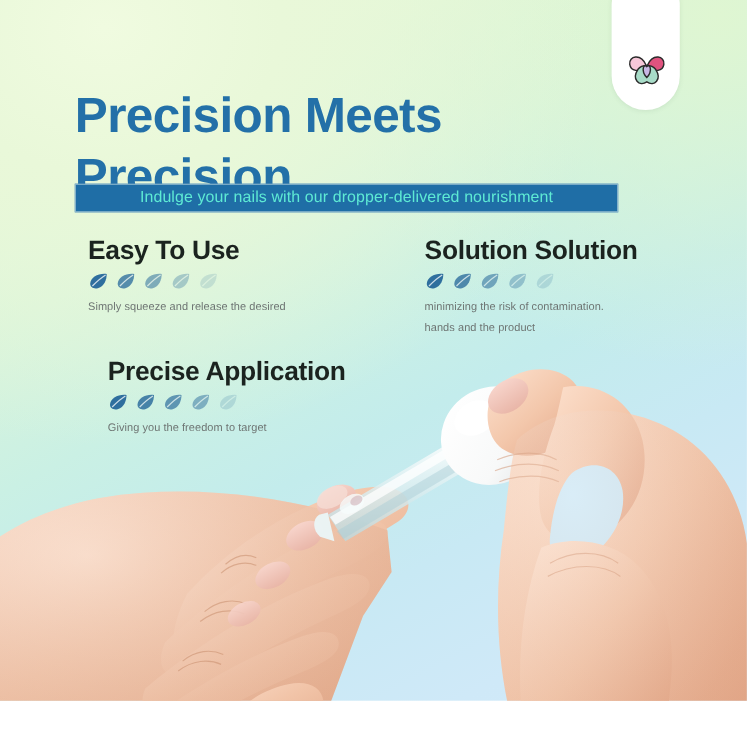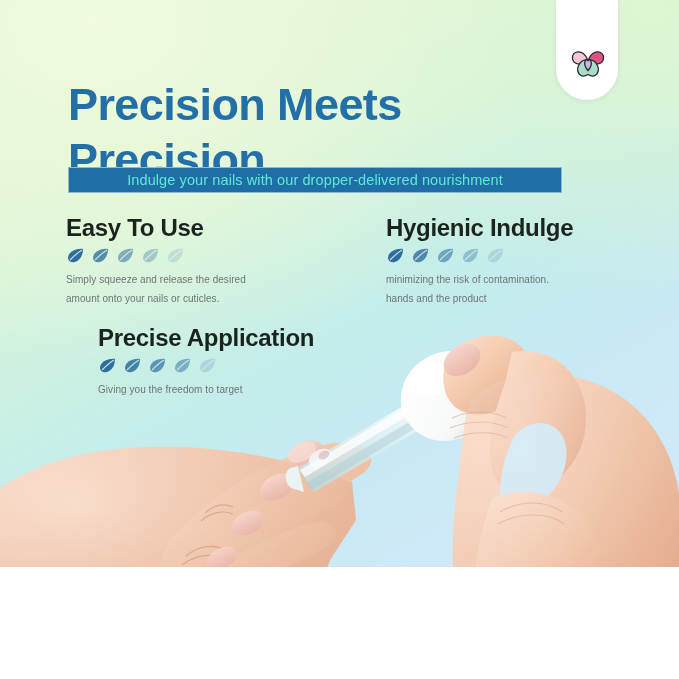--- a/index.html
+++ b/index.html
@@ -3,21 +3,21 @@
 <meta charset="utf-8">
 <title>Precision Meets Perfection</title>
 <style>
   html,body{margin:0;padding:0;}
   body{
     width:679px;height:679px;overflow:hidden;
     font-family:"Liberation Sans","DejaVu Sans",sans-serif;
     background:#ffffff;
   }
   .stage{
-    position:relative;width:679px;height:567px;overflow:hidden;
+    position:relative;width:679px;height:637px;overflow:hidden;
     background:
       radial-gradient(130% 115% at 14% 4%, #f0fbe0 0%, #e9f8d9 18%, rgba(233,248,217,0) 52%),
       radial-gradient(120% 110% at 96% 2%,  #dff6d2 0%, rgba(223,246,210,0) 46%),
       linear-gradient(152deg,
         #eefade 0%,
         #e6f8d6 13%,
         #d8f4db 30%,
         #caf0e4 45%,
         #c3ecec 58%,
         #c8e9f4 72%,
@@ -51,21 +51,21 @@
     display:flex;align-items:center;justify-content:center;
     box-sizing:border-box;
   }
   .banner-text{
     color:#5eead4;font-size:14.5px;line-height:16px;font-weight:400;
     letter-spacing:.1px;white-space:nowrap;
   }
 
   
   .feature{position:absolute;}
-  .f-easy   {left:66px; top:214px; width:300px;}
+  .f-easy   {left:80px; top:214px; width:300px;}
   .f-precise{left:66px; top:324px; width:300px;margin-left:32px;}
   .f-hygiene{left:386px;top:214px; width:272px;}
 
   .f-title{
     color:#1b231f;font-size:24px;line-height:28px;font-weight:700;
     letter-spacing:-.3px;margin:0 0 6px 0;
   }
   .leaf-row{display:flex;gap:8px;margin:0 0 8px 1px;height:15px;align-items:center;}
   .leaf{width:17px;height:15px;display:block;}
   .leaf svg{display:block;width:17px;height:15px;}
@@ -254,21 +254,20 @@
       </span>
       <span class="leaf" style="opacity:.16">
         <svg viewBox="0 0 17 15">
             <path d="M16 1 C9 0 1 4 1 10 C1 13 4 15 8 14 C14 12 16 6 16 1 Z" fill="#2f6f9e"></path>
             <path d="M15 2 C10 5 6 9 3 12" stroke="#ffffff" stroke-width="1.2" fill="none" opacity=".75"></path>
           </svg>
       </span>
     </div>
     <div class="f-desc">
       <span>Simply squeeze and release the desired</span>
-      <span>amount onto your nails or cuticles.</span>
     </div>
   </div>
 
   <div class="feature f-precise">
     <div class="f-title">Precise Application</div>
     <div class="leaf-row">
       <span class="leaf" style="opacity:1">
         <svg viewBox="0 0 17 15">
             <path d="M16 1 C9 0 1 4 1 10 C1 13 4 15 8 14 C14 12 16 6 16 1 Z" fill="#2f6f9e"></path>
             <path d="M15 2 C10 5 6 9 3 12" stroke="#ffffff" stroke-width="1.2" fill="none" opacity=".75"></path>
@@ -298,21 +297,21 @@
             <path d="M15 2 C10 5 6 9 3 12" stroke="#ffffff" stroke-width="1.2" fill="none" opacity=".75"></path>
           </svg>
       </span>
     </div>
     <div class="f-desc">
       <span>Giving you the freedom to target</span>
     </div>
   </div>
 
   <div class="feature f-hygiene">
-    <div class="f-title">Hygienic Indulge</div>
+    <div class="f-title">Solution Solution</div>
     <div class="leaf-row">
       <span class="leaf" style="opacity:1">
         <svg viewBox="0 0 17 15">
             <path d="M16 1 C9 0 1 4 1 10 C1 13 4 15 8 14 C14 12 16 6 16 1 Z" fill="#2f6f9e"></path>
             <path d="M15 2 C10 5 6 9 3 12" stroke="#ffffff" stroke-width="1.2" fill="none" opacity=".75"></path>
           </svg>
       </span>
       <span class="leaf" style="opacity:.8">
         <svg viewBox="0 0 17 15">
             <path d="M16 1 C9 0 1 4 1 10 C1 13 4 15 8 14 C14 12 16 6 16 1 Z" fill="#2f6f9e"></path>

